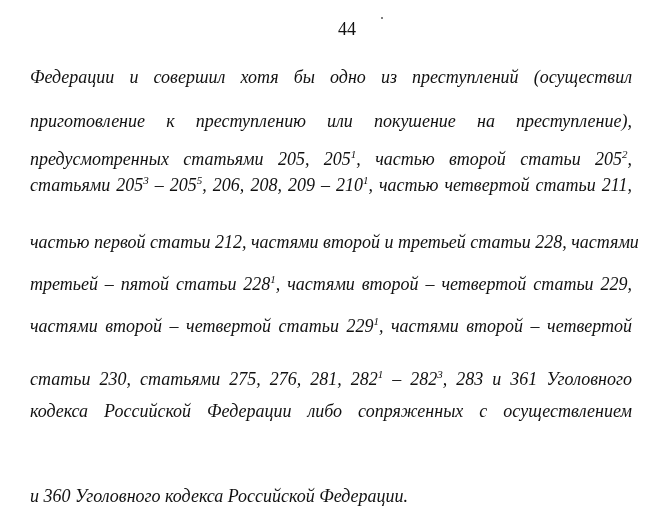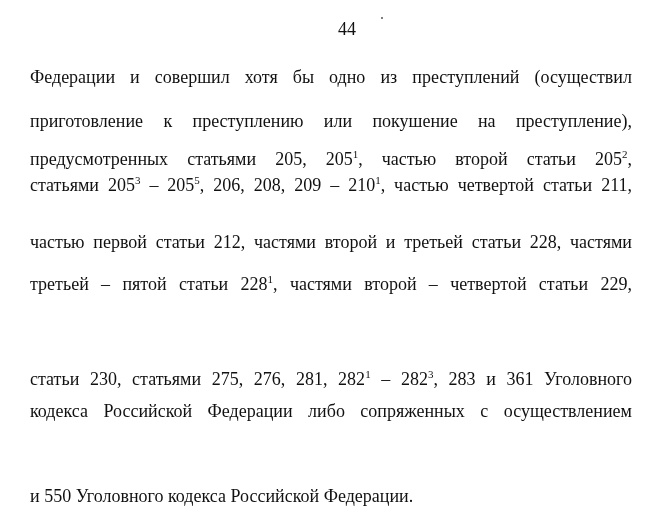--- a/index.html
+++ b/index.html
@@ -14,34 +14,35 @@
     text-align: center; font-size: 18px; line-height: 22px;
     padding-left: 26px; box-sizing: border-box;
   }
   .dot {
     position: absolute; left: 381px; top: 17px; width: 2px; height: 2px;
     background: #555; border-radius: 50%;
   }
   .line {
     position: absolute; left: 30px; width: 602px;
     font-size: 18px; line-height: 22px; white-space: nowrap;
-    text-align: justify; text-align-last: justify;
+    text-align: justify; text-align-last: justify; font-style: italic;
   }
   .line.last { text-align-last: left; }
   sup { font-size: 11px; line-height: 0; vertical-align: 7px; }
 </style>
 </head>
 <body>
 
 <div class="page">
   <div class="page-number">44</div>
   <div class="dot"></div>
 
   <div class="line" style="top:66px">Федерации и совершил хотя бы одно из преступлений (осуществил</div>
   <div class="line" style="top:110px">приготовление к преступлению или покушение на преступление),</div>
   <div class="line" style="top:148px">предусмотренных статьями 205, 205<sup>1</sup>, частью второй статьи 205<sup>2</sup>,</div>
   <div class="line" style="top:174px">статьями 205<sup>3</sup> – 205<sup>5</sup>, 206, 208, 209 – 210<sup>1</sup>, частью четвертой статьи 211,</div>
   <div class="line" style="top:231px">частью первой статьи 212, частями второй и третьей статьи 228, частями</div>
   <div class="line" style="top:273px">третьей – пятой статьи 228<sup>1</sup>, частями второй – четвертой статьи 229,</div>
+  <div class="line" style="top:315px">частями второй – четвертой статьи 229<sup>1</sup>, частями второй – четвертой</div>
   <div class="line" style="top:368px">статьи 230, статьями 275, 276, 281, 282<sup>1</sup> – 282<sup>3</sup>, 283 и 361 Уголовного</div>
   <div class="line" style="top:400px">кодекса Российской Федерации либо сопряженных с осуществлением</div>
-  <div class="line last" style="top:485px">и 550 Уголовного кодекса Российской Федерации.</div>
+  <div class="line last" style="top:485px">и 360 Уголовного кодекса Российской Федерации.</div>
 </div>
 
 </body></html>

